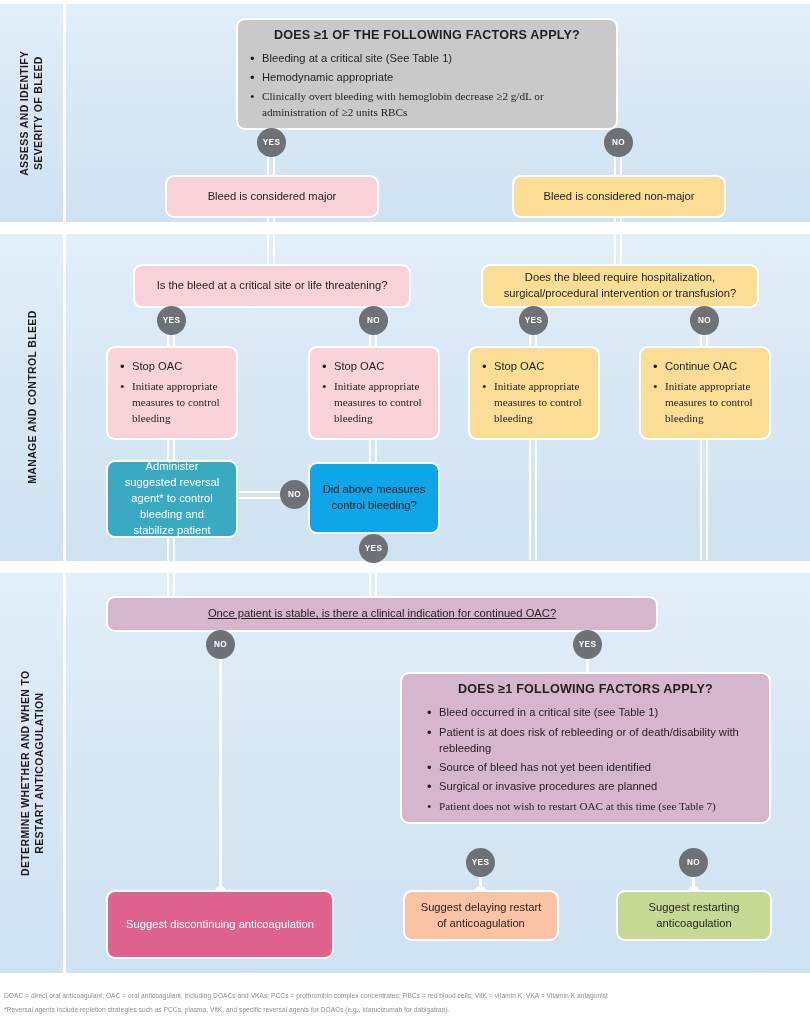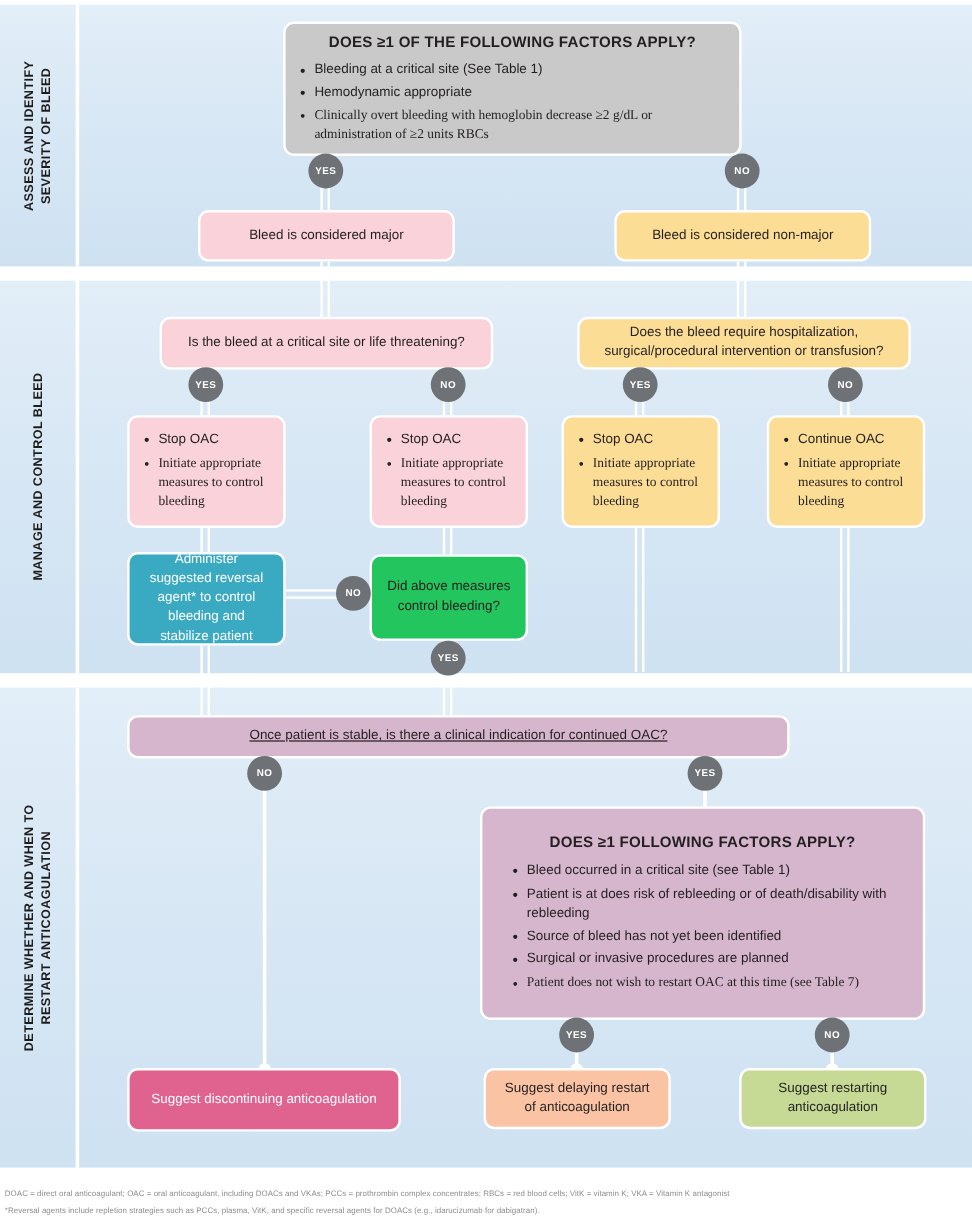--- a/index.html
+++ b/index.html
@@ -85,21 +85,21 @@
   ul.bullets li:last-child { margin-bottom: 0; font-family: Liberation Serif, serif; }
   ul.bullets li::before {
     content: "•";
     position: absolute;
     left: 1px; top: -1px;
     font-size: 13px;
   }
 
   .c-grey   { background: #c9c9c9; }
   .c-pink   { background: #fad2d9; }
-  .c-pink2  { background: #22c55e; }
+  .c-pink2  { background: #0ea5e9; }
   .c-yellow { background: #fcdd96; }
   .c-teal   { background: #3aa9c2; color: #ffffff; }
   .c-purple { background: #d6b6cd; }
   .c-magenta{ background: #e0628f; color: #ffffff; }
   .c-peach  { background: #fac3a4; }
   .c-green  { background: #c6da95; }
 
   
   .conn {
     position: absolute;
@@ -278,41 +278,41 @@
   </div>
 
   <div class="badge" style="left:206px; top:630px;">NO</div>
   <div class="badge" style="left:573px; top:630px;">YES</div>
 
   <div class="conn single" style="left:219px; top:650px; width:3px; height:243px;"></div>
   <div class="ball" style="left:215px; top:886px;"></div>
 
   <div class="conn single" style="left:586px; top:650px; width:3px; height:28px;"></div>
 
-  <div class="box c-purple" id="n-factors" style="left:400px; top:672px; width:371px; height:178px;">
+  <div class="box c-purple" id="n-factors" style="left:400px; top:672px; width:371px; height:152px;">
     <div class="pad" style="padding:12px 24px;">
       <div class="box-title">DOES ≥1 FOLLOWING FACTORS APPLY?</div>
       <ul class="bullets">
         <li>Bleed occurred in a critical site (see Table 1)</li>
         <li>Patient is at does risk of rebleeding or of death/disability with rebleeding</li>
         <li>Source of bleed has not yet been identified</li>
         <li>Surgical or invasive procedures are planned</li>
         <li>Patient does not wish to restart OAC at this time (see Table 7)</li>
       </ul>
     </div>
   </div>
 
   <div class="badge" style="left:466px; top:848px;">YES</div>
   <div class="badge" style="left:679px; top:848px;">NO</div>
   <div class="conn single" style="left:479px; top:868px; width:3px; height:25px;"></div>
   <div class="ball" style="left:475px; top:886px;"></div>
   <div class="conn single" style="left:692px; top:868px; width:3px; height:25px;"></div>
   <div class="ball" style="left:688px; top:886px;"></div>
 
-  <div class="box c-magenta center" id="n-out1" style="left:106px; top:890px; width:228px; height:53px;">
+  <div class="box c-magenta center" id="n-out1" style="left:106px; top:890px; width:228px; height:69px;">
     <div class="pad">Suggest discontinuing anticoagulation</div>
   </div>
   <div class="box c-peach center" id="n-out2" style="left:403px; top:890px; width:156px; height:51px;">
     <div class="pad">Suggest delaying restart of anticoagulation</div>
   </div>
   <div class="box c-green center" id="n-out3" style="left:616px; top:890px; width:156px; height:51px;">
     <div class="pad">Suggest restarting anticoagulation</div>
   </div>
 
   <div class="footer" id="footer-line-1">DOAC = direct oral anticoagulant; OAC = oral anticoagulant, including DOACs and VKAs; PCCs =  prothrombin complex concentrates; RBCs = red blood cells; VitK = vitamin K; VKA = Vitamin K antagonist</div>

